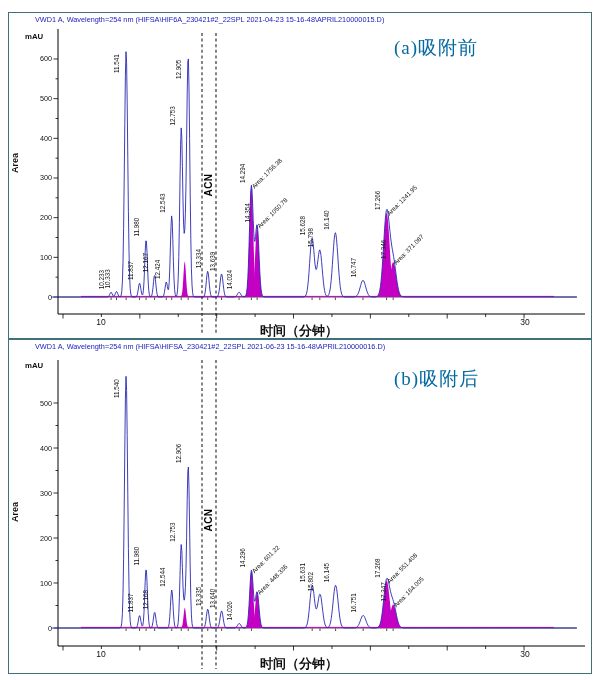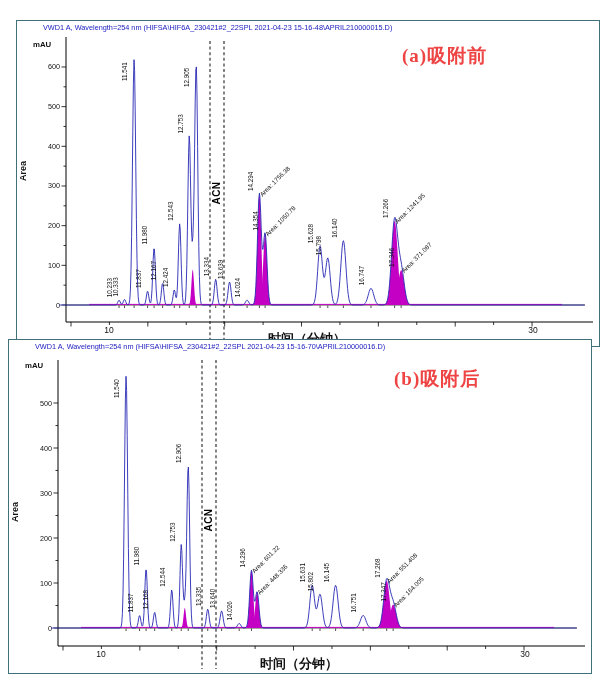--- a/index.html
+++ b/index.html
@@ -4,29 +4,29 @@
 <style>
   html,body{margin:0;padding:0;}
   body{
     width:600px;height:680px;background:#ffffff;position:relative;
     font-family:"Liberation Sans",sans-serif;overflow:hidden;
   }
   .panel{
     position:absolute;left:8px;width:582px;background:#fff;
     border:1px solid #40707a;box-sizing:content-box;
   }
-  #panel0{top:20px;height:325px;margin-left:8px;}
+  #panel0{top:12px;height:325px;}
   #panel1{top:339px;height:333px;}
   .hdr{
     position:absolute;left:26px;top:2px;font-size:7.3px;color:#2020c0;
     white-space:nowrap;z-index:2;letter-spacing:0px;
   }
   .ptitle{
-    position:absolute;left:385px;top:22px;z-index:2;color:#ef4444;
-    font-family:"Liberation Serif",serif;font-size:19px;font-weight:700;
+    position:absolute;left:385px;top:22px;z-index:2;color:#0369a1;
+    font-family:"Liberation Serif",serif;font-size:19px;font-weight:400;
     letter-spacing:1px;
   }
   #panel1 .ptitle{top:26px;text-align:center;}
   svg.plot{position:absolute;left:0;top:0;display:block;}
 </style>
 </head>
 <body>
 
 <div class="panel" id="panel0">
   <div class="hdr">VWD1 A, Wavelength=254 nm (HIFSA\HIF6A_230421#2_22SPL 2021-04-23 15-16-48\APRIL210000015.D)</div>
@@ -126,21 +126,21 @@
       <line x1="377.6029999999999" y1="284.5" x2="377.6029999999999" y2="287" stroke="#000" stroke-width="0.7"></line>
       <text transform="translate(370.8,196.9) rotate(-90)" font-size="6.3px" fill="#111">17.266</text>
       <text transform="translate(380.6,202.9) rotate(-45)" font-size="6.3px" fill="#111">Area: 1241.95</text>
       <line x1="384.15500000000003" y1="284.5" x2="384.15500000000003" y2="287" stroke="#000" stroke-width="0.7"></line>
       <text transform="translate(377.4,246.1) rotate(-90)" font-size="6.3px" fill="#111">17.346</text>
       <text transform="translate(387.2,252.1) rotate(-45)" font-size="6.3px" fill="#111">Area: 371.087</text>
     </svg>
 </div>
 
 <div class="panel" id="panel1">
-  <div class="hdr">VWD1 A, Wavelength=254 nm (HIFSA\HIFSA_230421#2_22SPL 2021-04-23 15-16-70\APRIL210000016.D)</div>
+  <div class="hdr">VWD1 A, Wavelength=254 nm (HIFSA\HIFSA_230421#2_22SPL 2021-06-23 15-16-48\APRIL210000016.D)</div>
   <div class="ptitle">(b)吸附后</div>
   <svg class="plot" id="plot1" width="582" height="333" viewBox="0 0 582 333">
       <line x1="49" y1="20" x2="49" y2="306" stroke="#000" stroke-width="1"></line>
       <line x1="49" y1="306" x2="576" y2="306" stroke="#000" stroke-width="1"></line>
       <line x1="44.5" y1="288" x2="49" y2="288" stroke="#000" stroke-width="0.8"></line>
       <line x1="46.5" y1="265.5" x2="49" y2="265.5" stroke="#000" stroke-width="0.8"></line>
       <line x1="44.5" y1="243" x2="49" y2="243" stroke="#000" stroke-width="0.8"></line>
       <line x1="46.5" y1="220.5" x2="49" y2="220.5" stroke="#000" stroke-width="0.8"></line>
       <line x1="44.5" y1="198" x2="49" y2="198" stroke="#000" stroke-width="0.8"></line>
       <line x1="46.5" y1="175.5" x2="49" y2="175.5" stroke="#000" stroke-width="0.8"></line>

